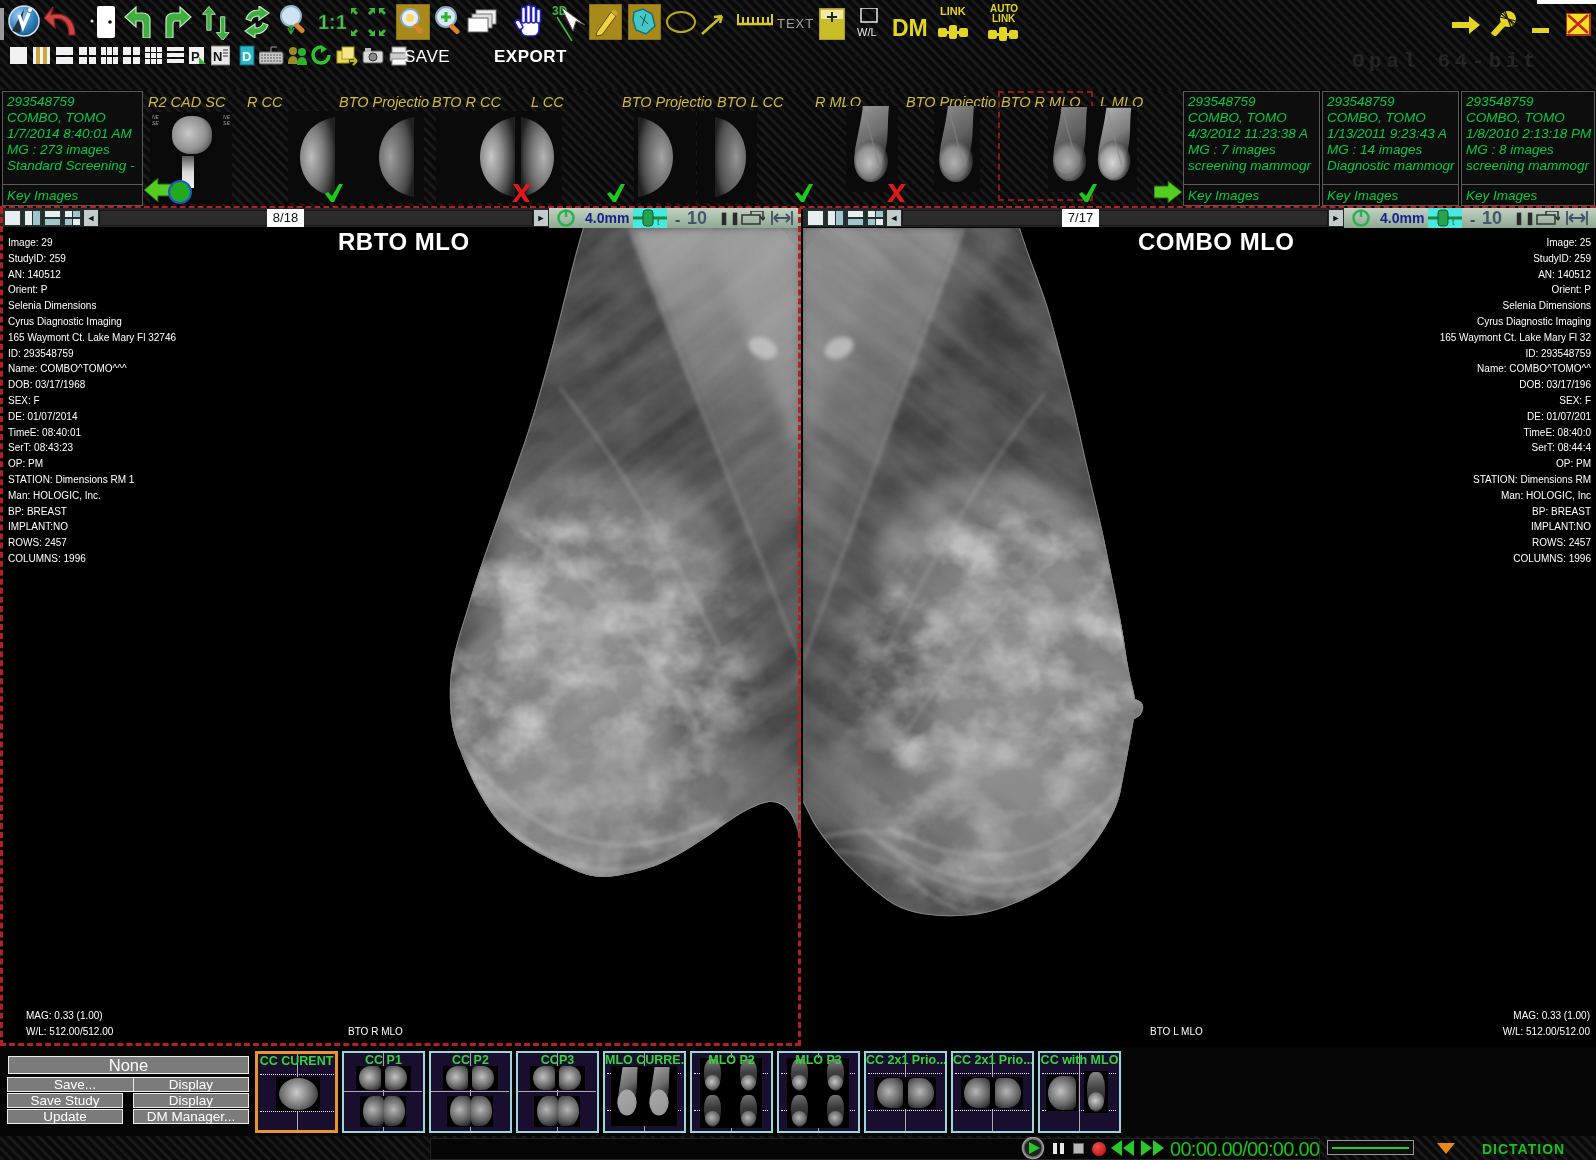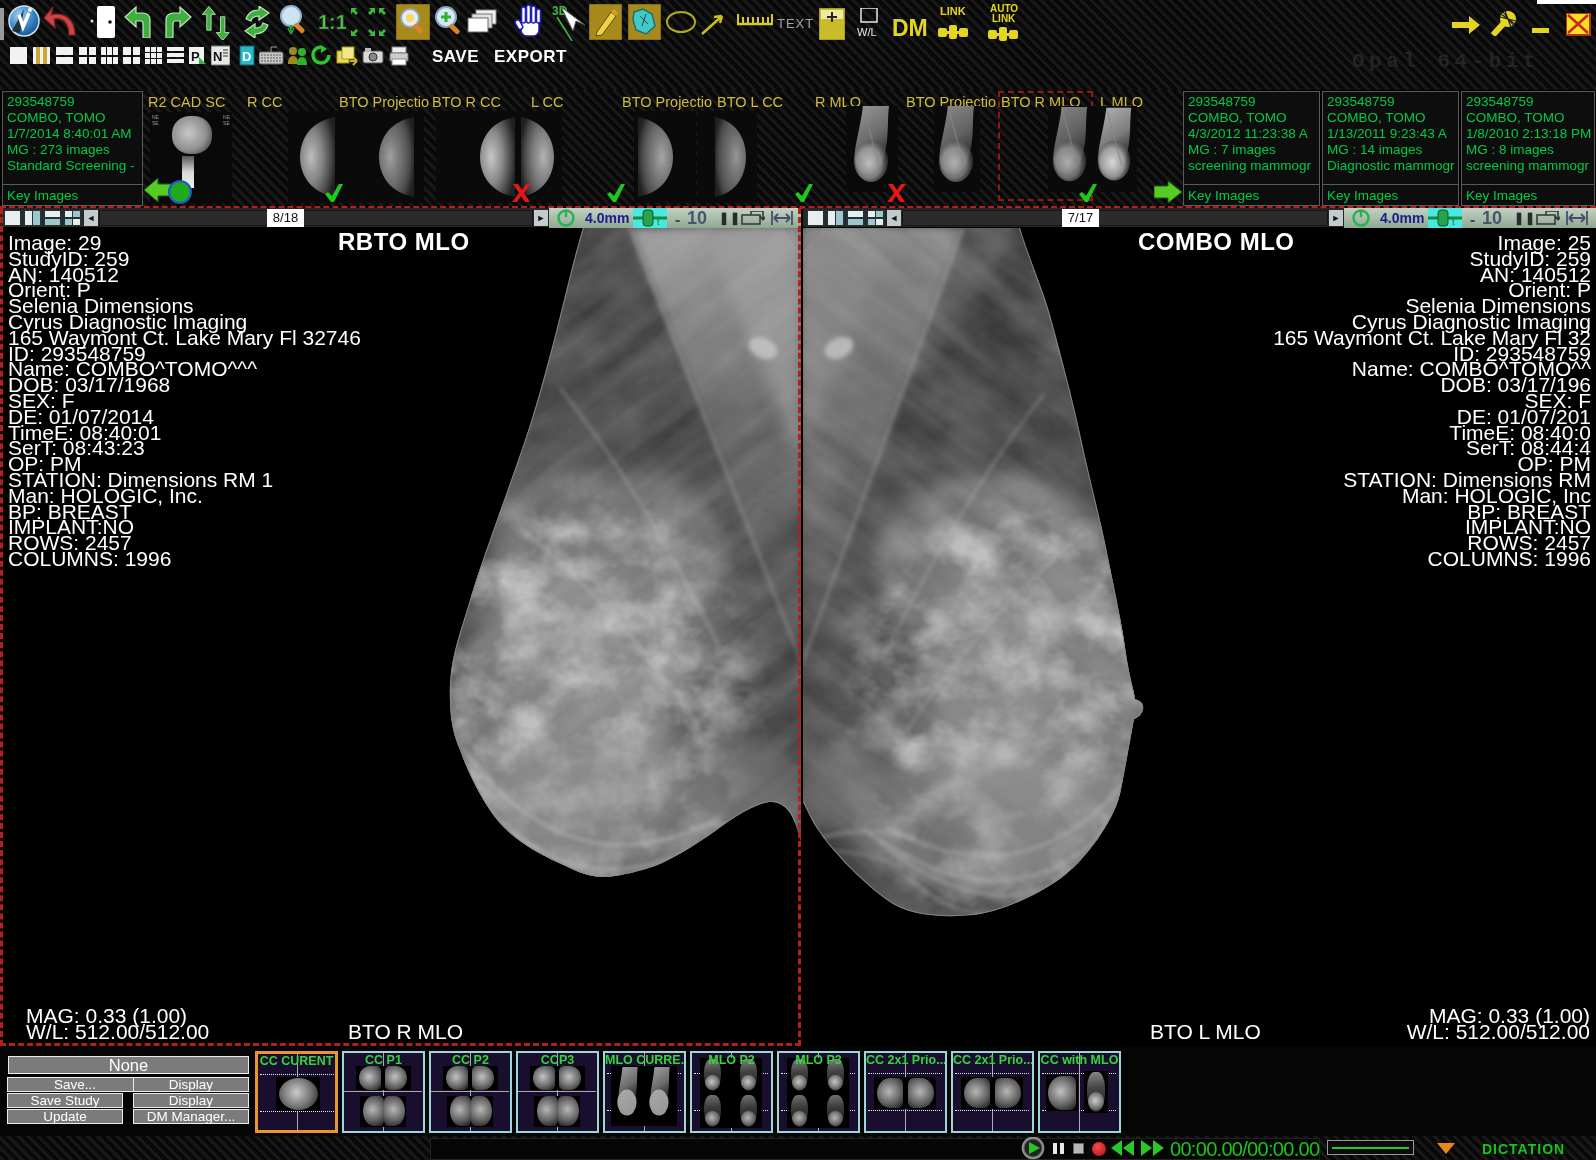--- a/index.html
+++ b/index.html
@@ -6,28 +6,28 @@
 html,body { width:1596px; height:1160px; background:#000; overflow:hidden;
   font-family:"Liberation Sans", sans-serif; }
 #root { position:relative; width:1596px; height:1160px; background:#000; }
 .abs { position:absolute; }
 .stripes { background:repeating-linear-gradient(45deg,#121212 0px,#1c1c1c 2px,#090909 4px,#070707 7px); }
 
 #toolbar { left:0; top:0; width:1596px; height:90px; }
 .opal { left:1352px; top:50px; width:244px; overflow:hidden; white-space:nowrap; color:#252525; font-family:"Liberation Mono",monospace;
   font-size:21px; font-weight:bold; letter-spacing:4.5px; }
 
-#strip { left:0; top:90px; width:1484px; height:117px; }
+#strip { left:0; top:90px; width:1484px; height:117px;font-style:italic; }
 .infopanel { border:1px solid #5a5a5a; background:#0d0d0d; color:#00ca46; font-size:13.5px; line-height:15.9px; padding:2px 0 0 4px; white-space:nowrap; overflow:hidden; }
 .infopanel .ki { position:absolute; left:4px; bottom:1px; }
 .infopanel .kisep { position:absolute; left:0; bottom:20px; width:100%; border-top:1px solid #5a5a5a; }
 .tlabel { position:absolute; top:4px; color:#d0bc3a; font-size:14.5px; white-space:nowrap; }
 
 .ptoolbar { position:absolute; height:20px; background:#262626; border-bottom:1px solid #000; }
-.ovl { position:absolute; color:#fff; font-size:21px; line-height:15.8px; white-space:pre; }
+.ovl { position:absolute; color:#fff; font-size:10px; line-height:15.8px; white-space:pre; }
 .ptitle { position:absolute; color:#fff; font-size:24px; font-weight:bold; letter-spacing:0.5px; white-space:nowrap; }
 
 #menu { left:611px; top:218px; width:168px; height:78px; background:linear-gradient(180deg,#f4fbfd 0%,#dff2f7 20%,#c9e7ef 100%);
   border:1px solid #9ab8c0; box-shadow:2px 2px 3px rgba(0,0,0,0.55); font-size:14px; color:#101038; z-index:60; }
 #menu .mi { height:15.6px; line-height:15.6px; padding-left:5px; white-space:nowrap; }
 #menu .sel { background:#581410; color:#e8d21c; }
 
 #bottompanel { left:0; top:1047px; width:1596px; height:89px; background:#050505; }
 .btn { position:absolute; background:#7b7b7b; border:1px solid #ececec;
   color:#fff; font-size:13.5px; text-align:center; line-height:13px; }
@@ -276,21 +276,21 @@
 <svg class="abs" style="left:362px;top:45px" width="23" height="21" viewBox="0 0 23 21">
         <rect x="1" y="6" width="20" height="12" rx="2" fill="#d8d8d8" stroke="#555"></rect>
         <circle cx="11" cy="12" r="4" fill="#888" stroke="#333"></circle>
         <rect x="3" y="3" width="6" height="4" fill="#bbb"></rect>
       </svg>
 <svg class="abs" style="left:389px;top:45px" width="21" height="21" viewBox="0 0 21 21">
         <rect x="3" y="2" width="14" height="6" fill="#eee" stroke="#888"></rect>
         <rect x="1" y="8" width="18" height="8" rx="1" fill="#ccc" stroke="#777"></rect>
         <rect x="3" y="14" width="14" height="6" fill="#fff" stroke="#888"></rect>
       </svg>
-<div class="abs" style="left:432px;top:47px;color:#fff;font-size:17px;font-weight:bold;letter-spacing:0.5px;font-family:Liberation Sans">SAVE</div>
+<div class="abs" style="left:404px;top:47px;color:#fff;font-size:17px;font-weight:normal;letter-spacing:0.5px;font-family:Liberation Sans">SAVE</div>
 <div class="abs" style="left:494px;top:47px;color:#fff;font-size:17px;font-weight:bold;letter-spacing:0.5px;font-family:Liberation Sans">EXPORT</div>
     <div class="abs" style="left:1537px;top:0;width:59px;height:4px;background:#fff;"></div>
     <div class="abs" style="left:0px;top:8px;width:4px;height:32px;background:#9a9a9a;"></div>
   </div>
 
   <div id="strip" class="abs">
     <div class="abs infopanel" style="left:2px;top:1px;width:141px;height:115px;">
       293548759<br>COMBO, TOMO<br>1/7/2014 8:40:01 AM<br>MG : 273 images<br>Standard Screening -
       <div class="kisep"></div><div class="ki">Key Images</div>
     </div>

